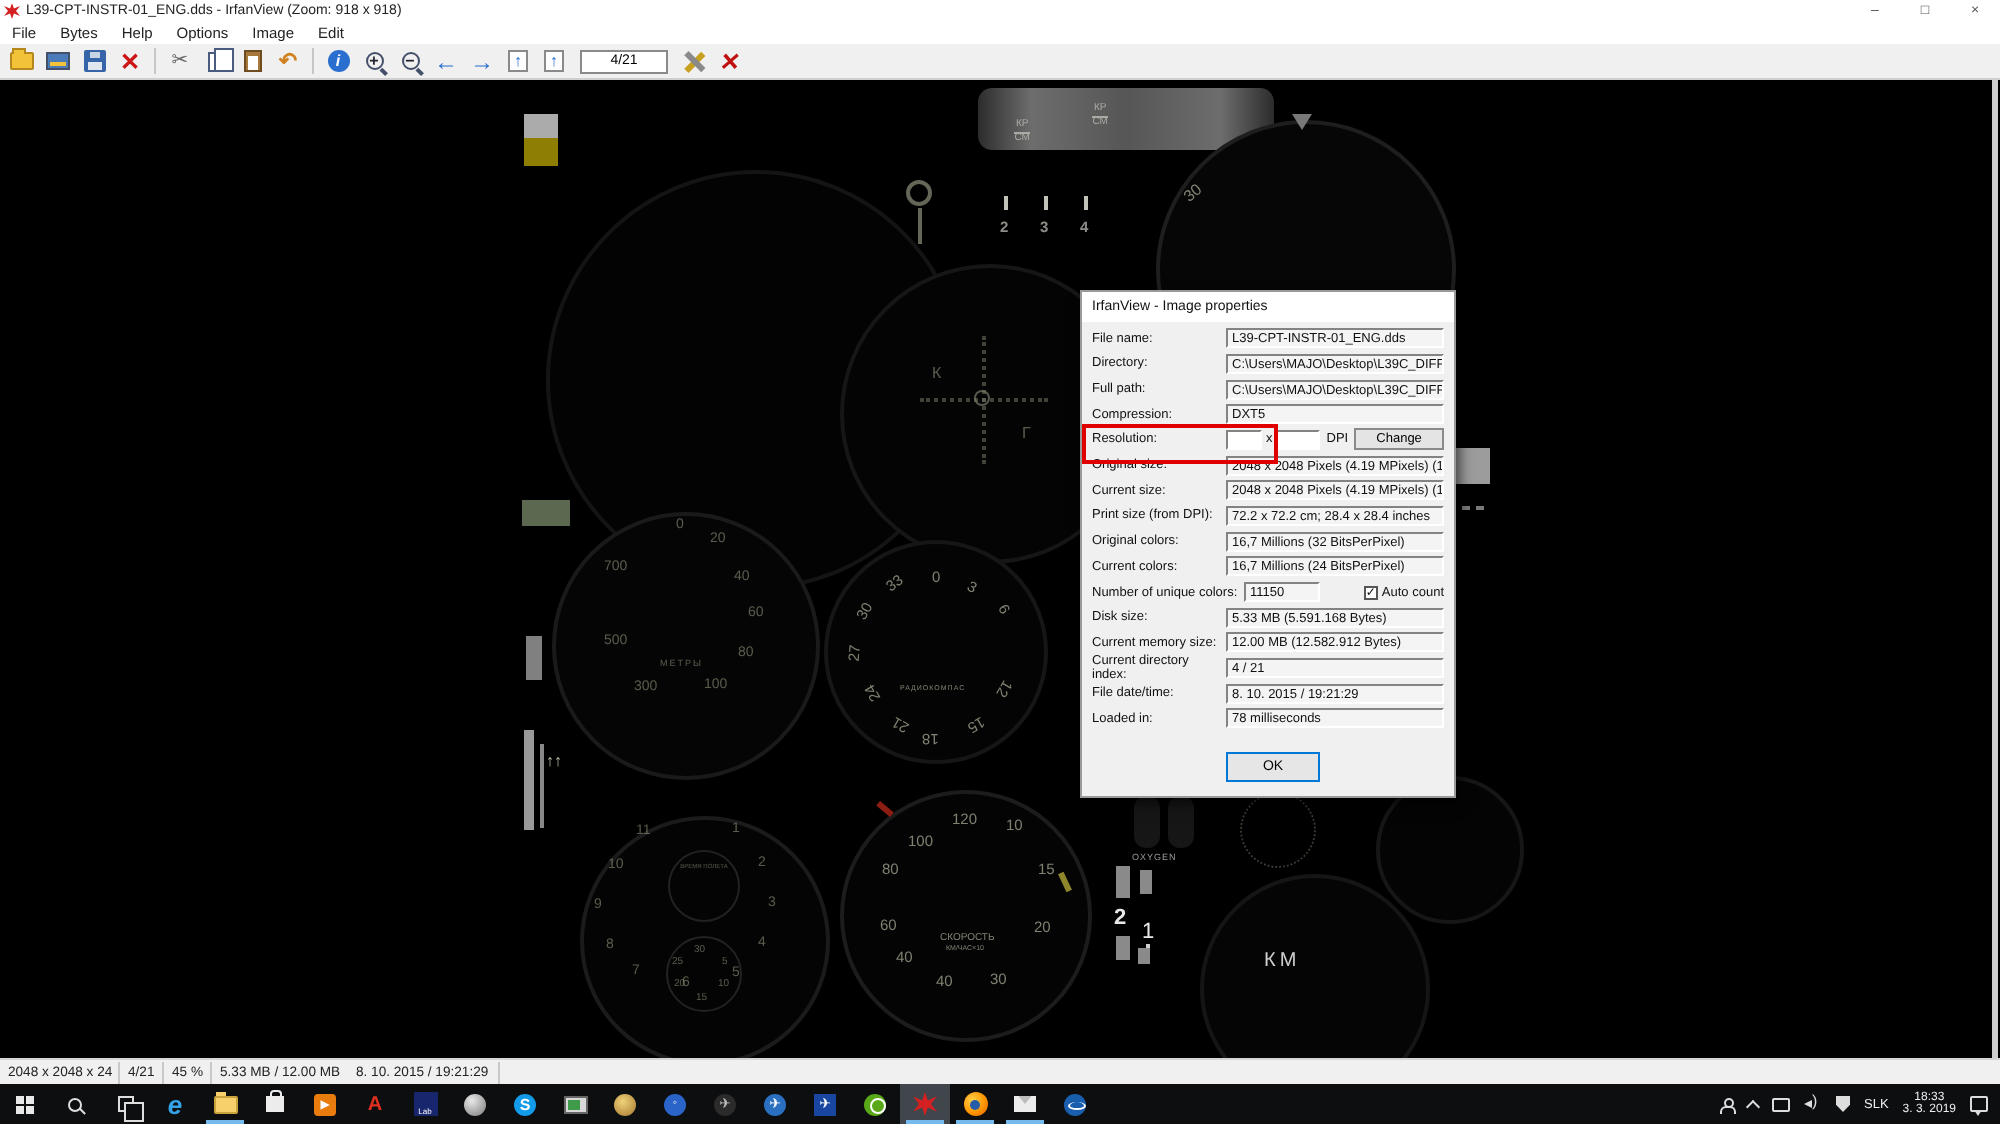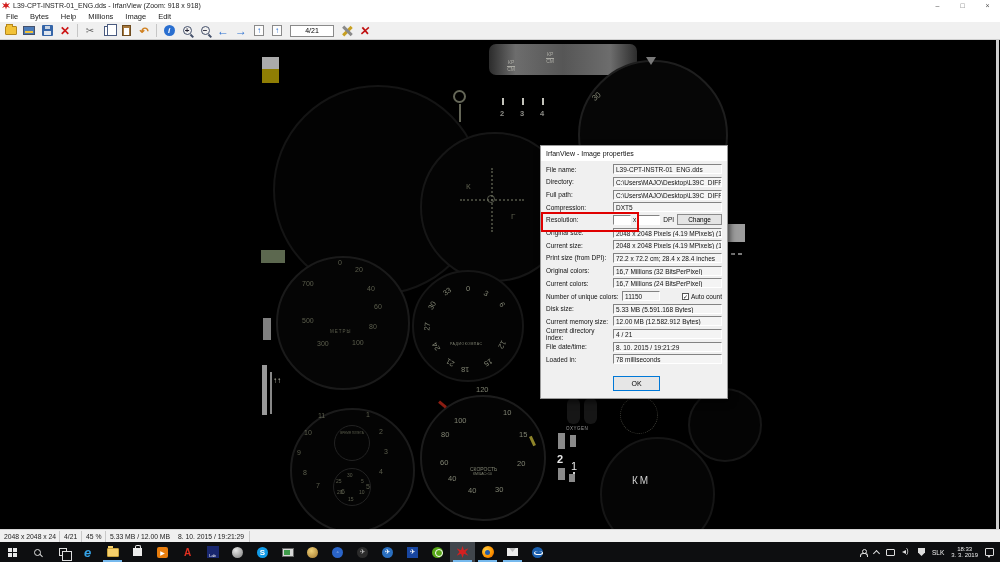--- a/index.html
+++ b/index.html
@@ -131,21 +131,21 @@
       <div class="wb">–</div>
       <div class="wb">□</div>
       <div class="wb">×</div>
     </div>
   </div>
 
   <div class="menubar">
     <span>File</span>
     <span>Bytes</span>
     <span>Help</span>
-    <span>Millions</span>
+    <span>Options</span>
     <span>Image</span>
     <span>Edit</span>
   </div>
 
   <div class="toolbar">
     <div class="tb">
         <span class="i-folder"></span>
       </div>
     <div class="tb">
         <span class="i-slide"></span>
@@ -278,21 +278,21 @@
     <div class="g" style="left:341px;top:448px">6</div>
     <div class="g" style="left:336px;top:391px;font-size:3px;width:32px;white-space:normal;text-align:center">ВРЕМЯ ПОЛЕТА</div>
     <div class="g" style="left:347px;top:432px;font-size:5px">30</div>
     <div class="g" style="left:336px;top:438px;font-size:5px">25</div>
     <div class="g" style="left:361px;top:438px;font-size:5px">5</div>
     <div class="g" style="left:337px;top:449px;font-size:5px">20</div>
     <div class="g" style="left:359px;top:449px;font-size:5px">10</div>
     <div class="g" style="left:348px;top:456px;font-size:5px">15</div>
 
     <div class="circ" style="left:420px;top:355px;width:126px;height:126px;border:2px solid #1c1c1c;background:#040404"></div>
-    <div class="gb" style="left:476px;top:345px">120</div>
+    <div class="gb" style="left:476px;top:365px">120</div>
     <div class="gb" style="left:503px;top:368px">10</div>
     <div class="gb" style="left:454px;top:376px">100</div>
     <div class="gb" style="left:441px;top:390px">80</div>
     <div class="gb" style="left:519px;top:390px">15</div>
     <div class="gb" style="left:440px;top:418px">60</div>
     <div class="gb" style="left:517px;top:419px">20</div>
     <div class="gb" style="left:448px;top:434px">40</div>
     <div class="gb" style="left:468px;top:446px">40</div>
     <div class="gb" style="left:495px;top:445px">30</div>
     <div class="gb" style="left:470px;top:426px;font-size:5px">СКОРОСТЬ</div>

